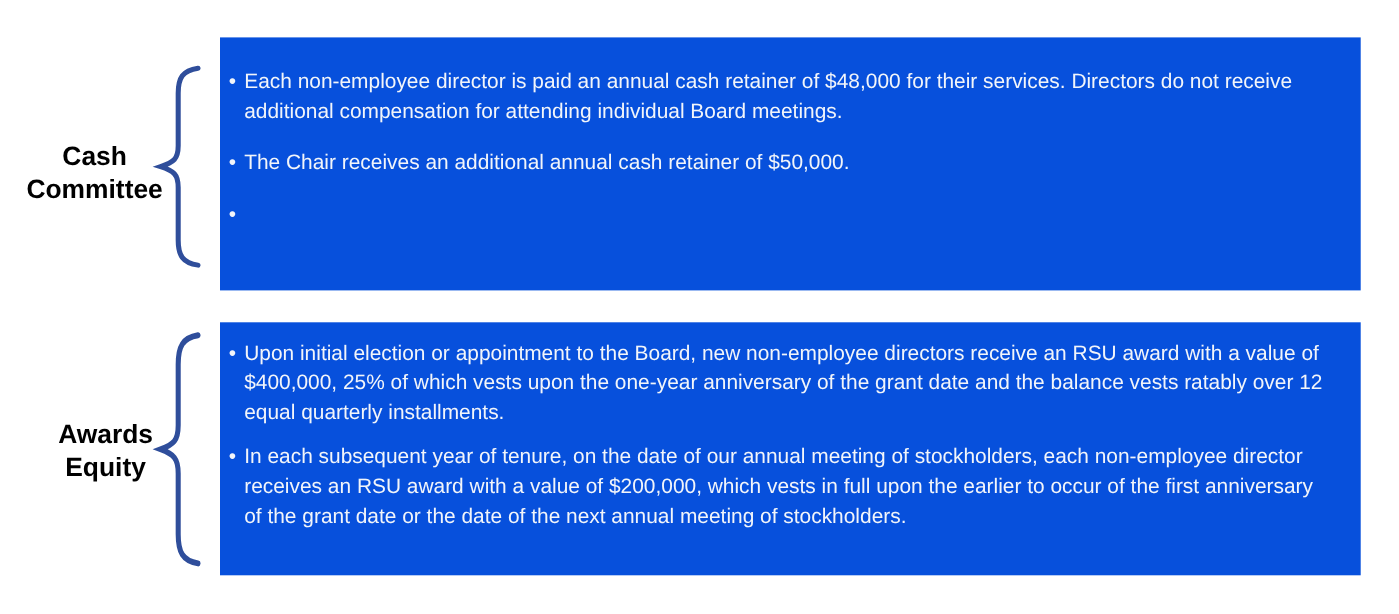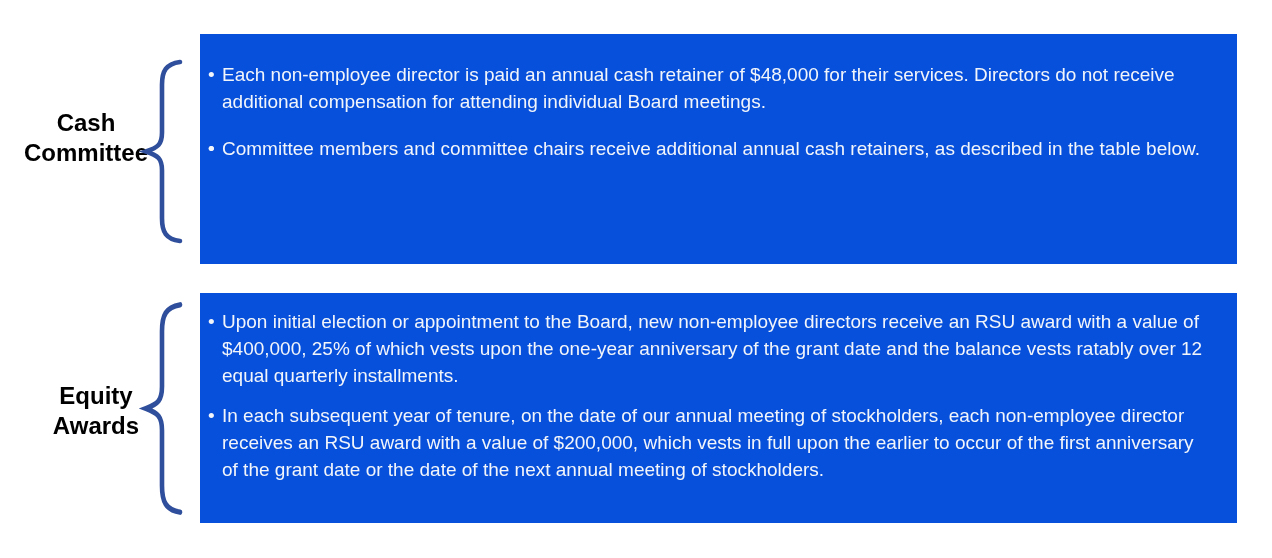--- a/index.html
+++ b/index.html
@@ -19,21 +19,21 @@
   }
   .side-label{
     position:absolute;
     width:160px;
     text-align:center;
     color:var(--label-text);
     font-size:24px;
     line-height:30px;
     font-weight:bold;
   }
-  .label-1{left:6px;top:108px;}
+  .label-1{left:6px;top:128px;}
   .label-2{left:16px;top:381px;}
   .brace{position:absolute;}
   .brace-1{left:138px;top:57px;width:50px;height:189px;}
   .brace-2{left:138px;top:299px;width:50px;height:219px;}
   .blue-box{
     position:absolute;
     left:200px;
     width:1037px;
     height:230px;
     background:var(--box-fill);
@@ -69,30 +69,30 @@
     <path d="M 42 5 C 28 7, 24 14, 24 28 L 24 76 C 24 88, 20 91, 8 95 C 20 99, 24 102, 24 114 L 24 162 C 24 176, 28 183, 42 185" fill="none" stroke="var(--brace)" stroke-width="4.6" stroke-linecap="round"></path>
   </svg>
 
   <div class="blue-box box-1">
     <div class="bullet">
       <span class="dot">•</span>
       <span>Each non-employee director is paid an annual cash retainer of $48,000 for their services. Directors do not receive additional compensation for attending individual Board meetings.</span>
     </div>
     <div class="bullet">
       <span class="dot">•</span>
+      <span>The Chair receives an additional annual cash retainer of $50,000.</span>
     </div>
     <div class="bullet">
       <span class="dot">•</span>
-      <span>Committee members and committee chairs receive additional annual cash retainers, as described in the table below.</span>
     </div>
   </div>
 
   <div class="side-label label-2">
+    <div>Awards</div>
     <div>Equity</div>
-    <div>Awards</div>
   </div>
 
   <svg class="brace brace-2" viewBox="0 0 50 190" preserveAspectRatio="none">
     <path d="M 42 5 C 28 7, 24 14, 24 28 L 24 76 C 24 88, 20 91, 8 95 C 20 99, 24 102, 24 114 L 24 162 C 24 176, 28 183, 42 185" fill="none" stroke="var(--brace)" stroke-width="4.6" stroke-linecap="round"></path>
   </svg>
 
   <div class="blue-box box-2">
     <div class="bullet">
       <span class="dot">•</span>
       <span>Upon initial election or appointment to the Board, new non-employee directors receive an RSU award with a value of $400,000, 25% of which vests upon the one-year anniversary of the grant date and the balance vests ratably over 12 equal quarterly installments.</span>

